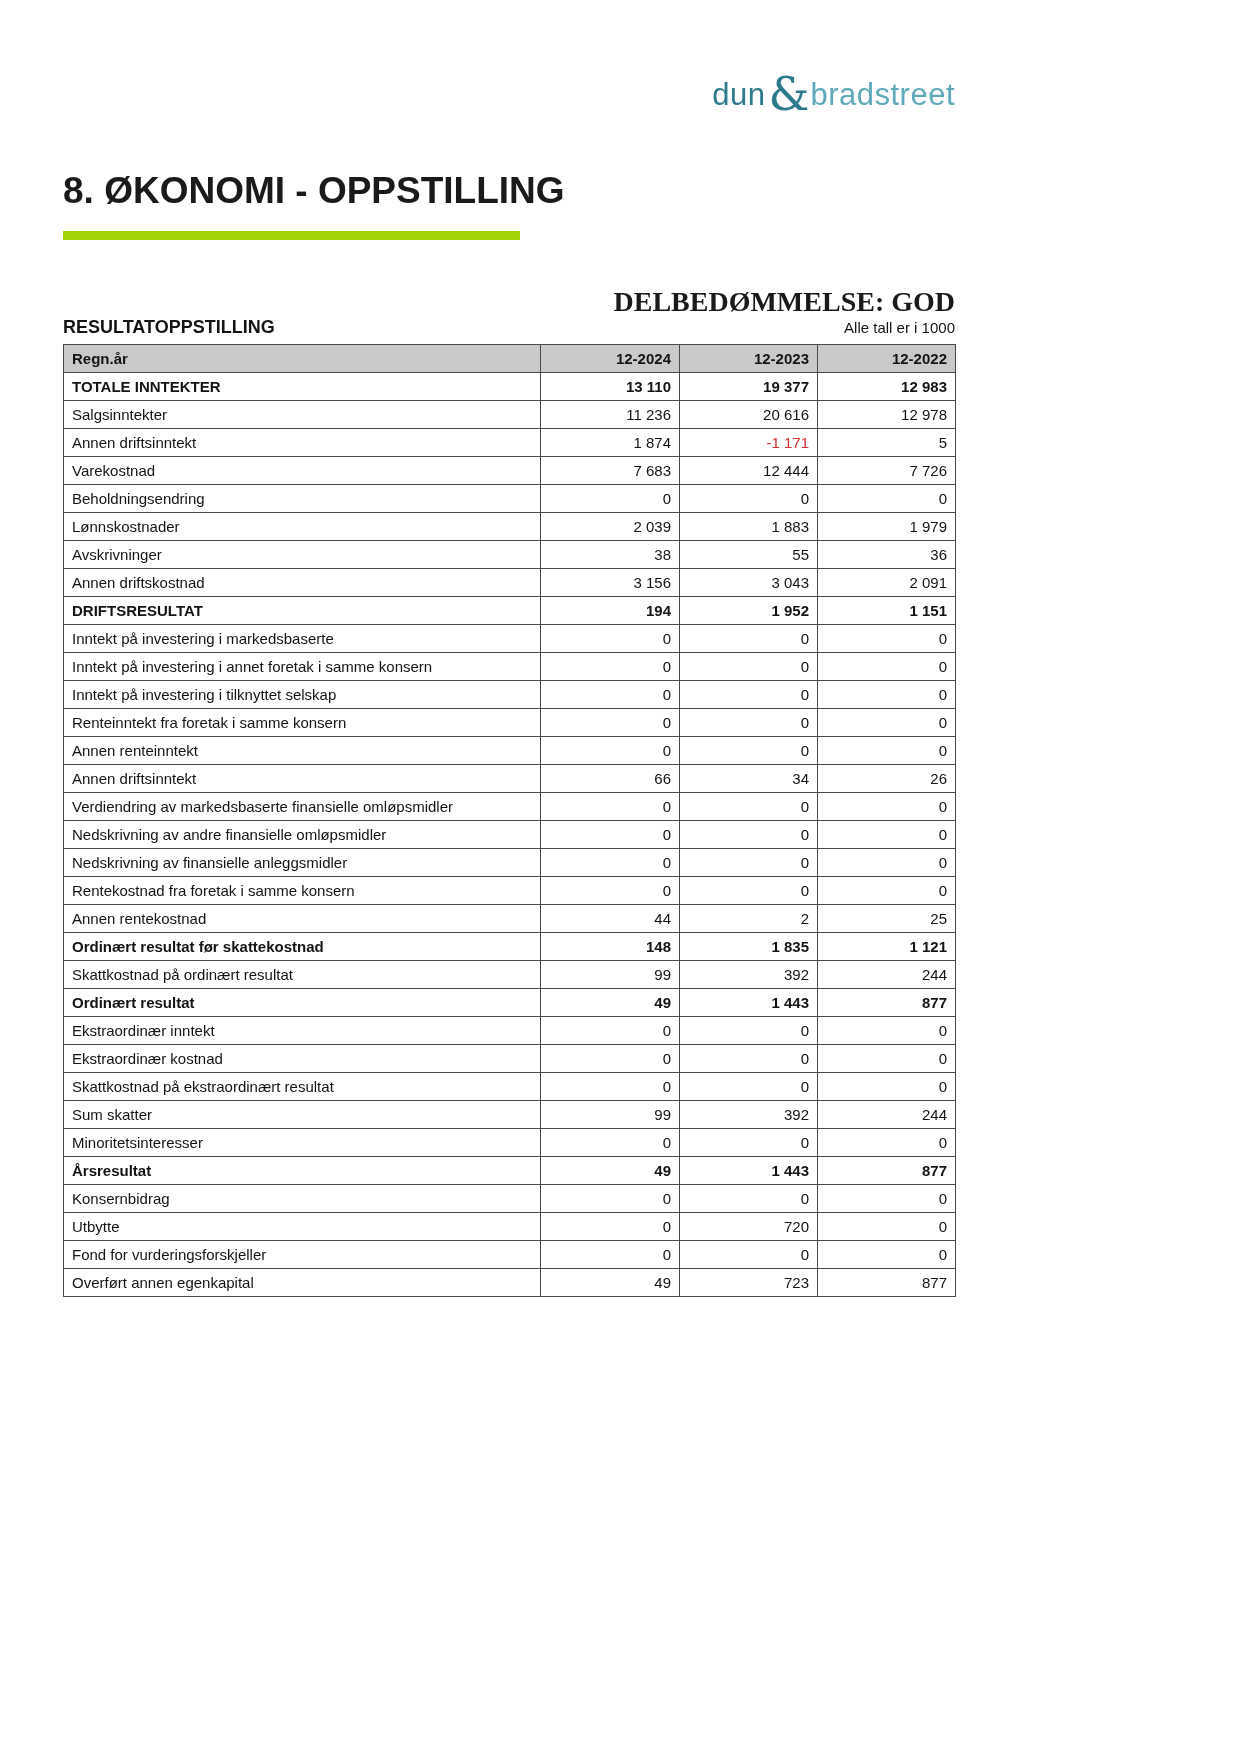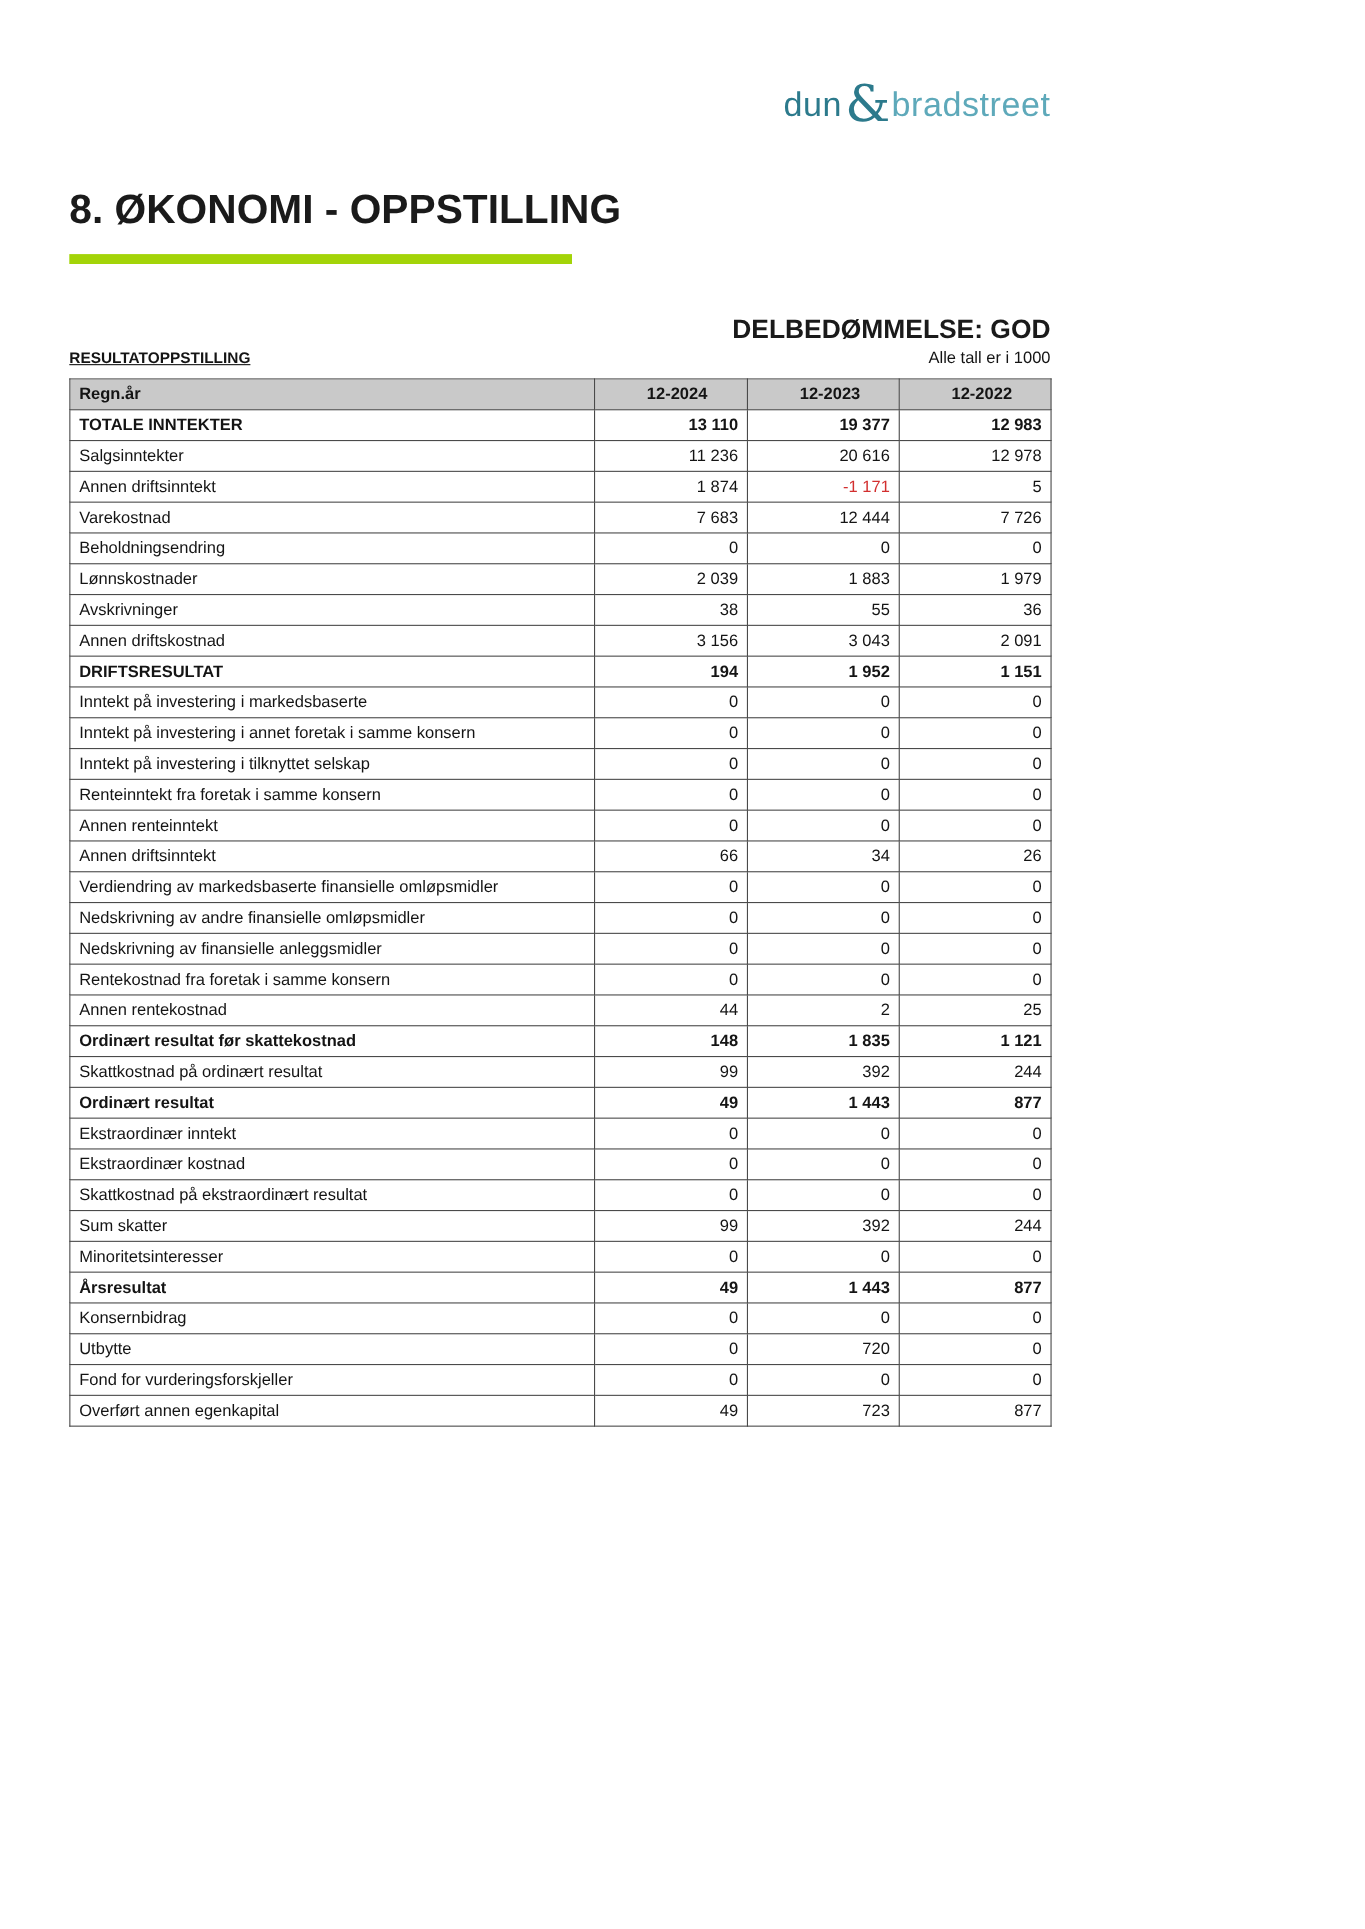--- a/index.html
+++ b/index.html
@@ -17,30 +17,30 @@
   .page{position:relative;width:1241px;height:1622px;background:#fff;overflow:hidden;}
 
   .logo{position:absolute;top:66px;right:286px;display:flex;align-items:baseline;white-space:nowrap;}
   .logo-dun{font-size:31px;color:var(--logo-teal-dark);letter-spacing:.5px;}
   .logo-amp{font-family:"DejaVu Serif",serif;font-size:46px;line-height:1;color:var(--logo-teal-dark);margin:0 1px 0 3px;position:relative;top:5px;}
   .logo-brad{font-size:31px;color:var(--logo-teal-light);letter-spacing:.5px;}
 
   .title{position:absolute;top:170px;left:63px;margin:0;font-size:37px;font-weight:700;letter-spacing:0;color:#1a1a1a;}
   .green-bar{position:absolute;top:231px;left:63px;width:457px;height:9px;background:var(--accent-green);}
 
-  .assessment{position:absolute;top:286px;right:286px;font-size:24px;font-weight:700;color:#1a1a1a;}
+  .assessment{position:absolute;top:286px;right:286px;font-size:28px;font-weight:700;color:#1a1a1a;font-family:Liberation Serif, serif;}
 
   .meta-row{position:absolute;top:317px;left:63px;width:892px;display:flex;justify-content:space-between;align-items:baseline;}
-  .section-title{font-size:14px;font-weight:700;text-decoration:underline;}
+  .section-title{font-size:18px;font-weight:700;}
   .units{font-size:15px;text-align:right;}
 
   .fin-table{position:absolute;top:344px;left:63px;width:892px;border-collapse:collapse;table-layout:fixed;font-size:15px;}
   .fin-table th,.fin-table td{border:1px solid var(--border-color);padding:4px 8px;height:28px;overflow:hidden;white-space:nowrap;}
   .fin-table th{background:var(--header-gray);text-align:left;font-weight:700;}
-  .fin-table th.num{padding-left:47px;}
+  .fin-table th.num{text-align:right;padding-left:47px;}
   .fin-table td.num{text-align:right;}
   .fin-table tr.bold td{font-weight:700;}
   .fin-table td.neg{color:var(--negative-red);}
 
   .footer{position:absolute;top:1671px;right:272px;font-size:15px;color:#1a1a1a;}
 </style>
 </head>
 <body>
 
 <div class="page">

